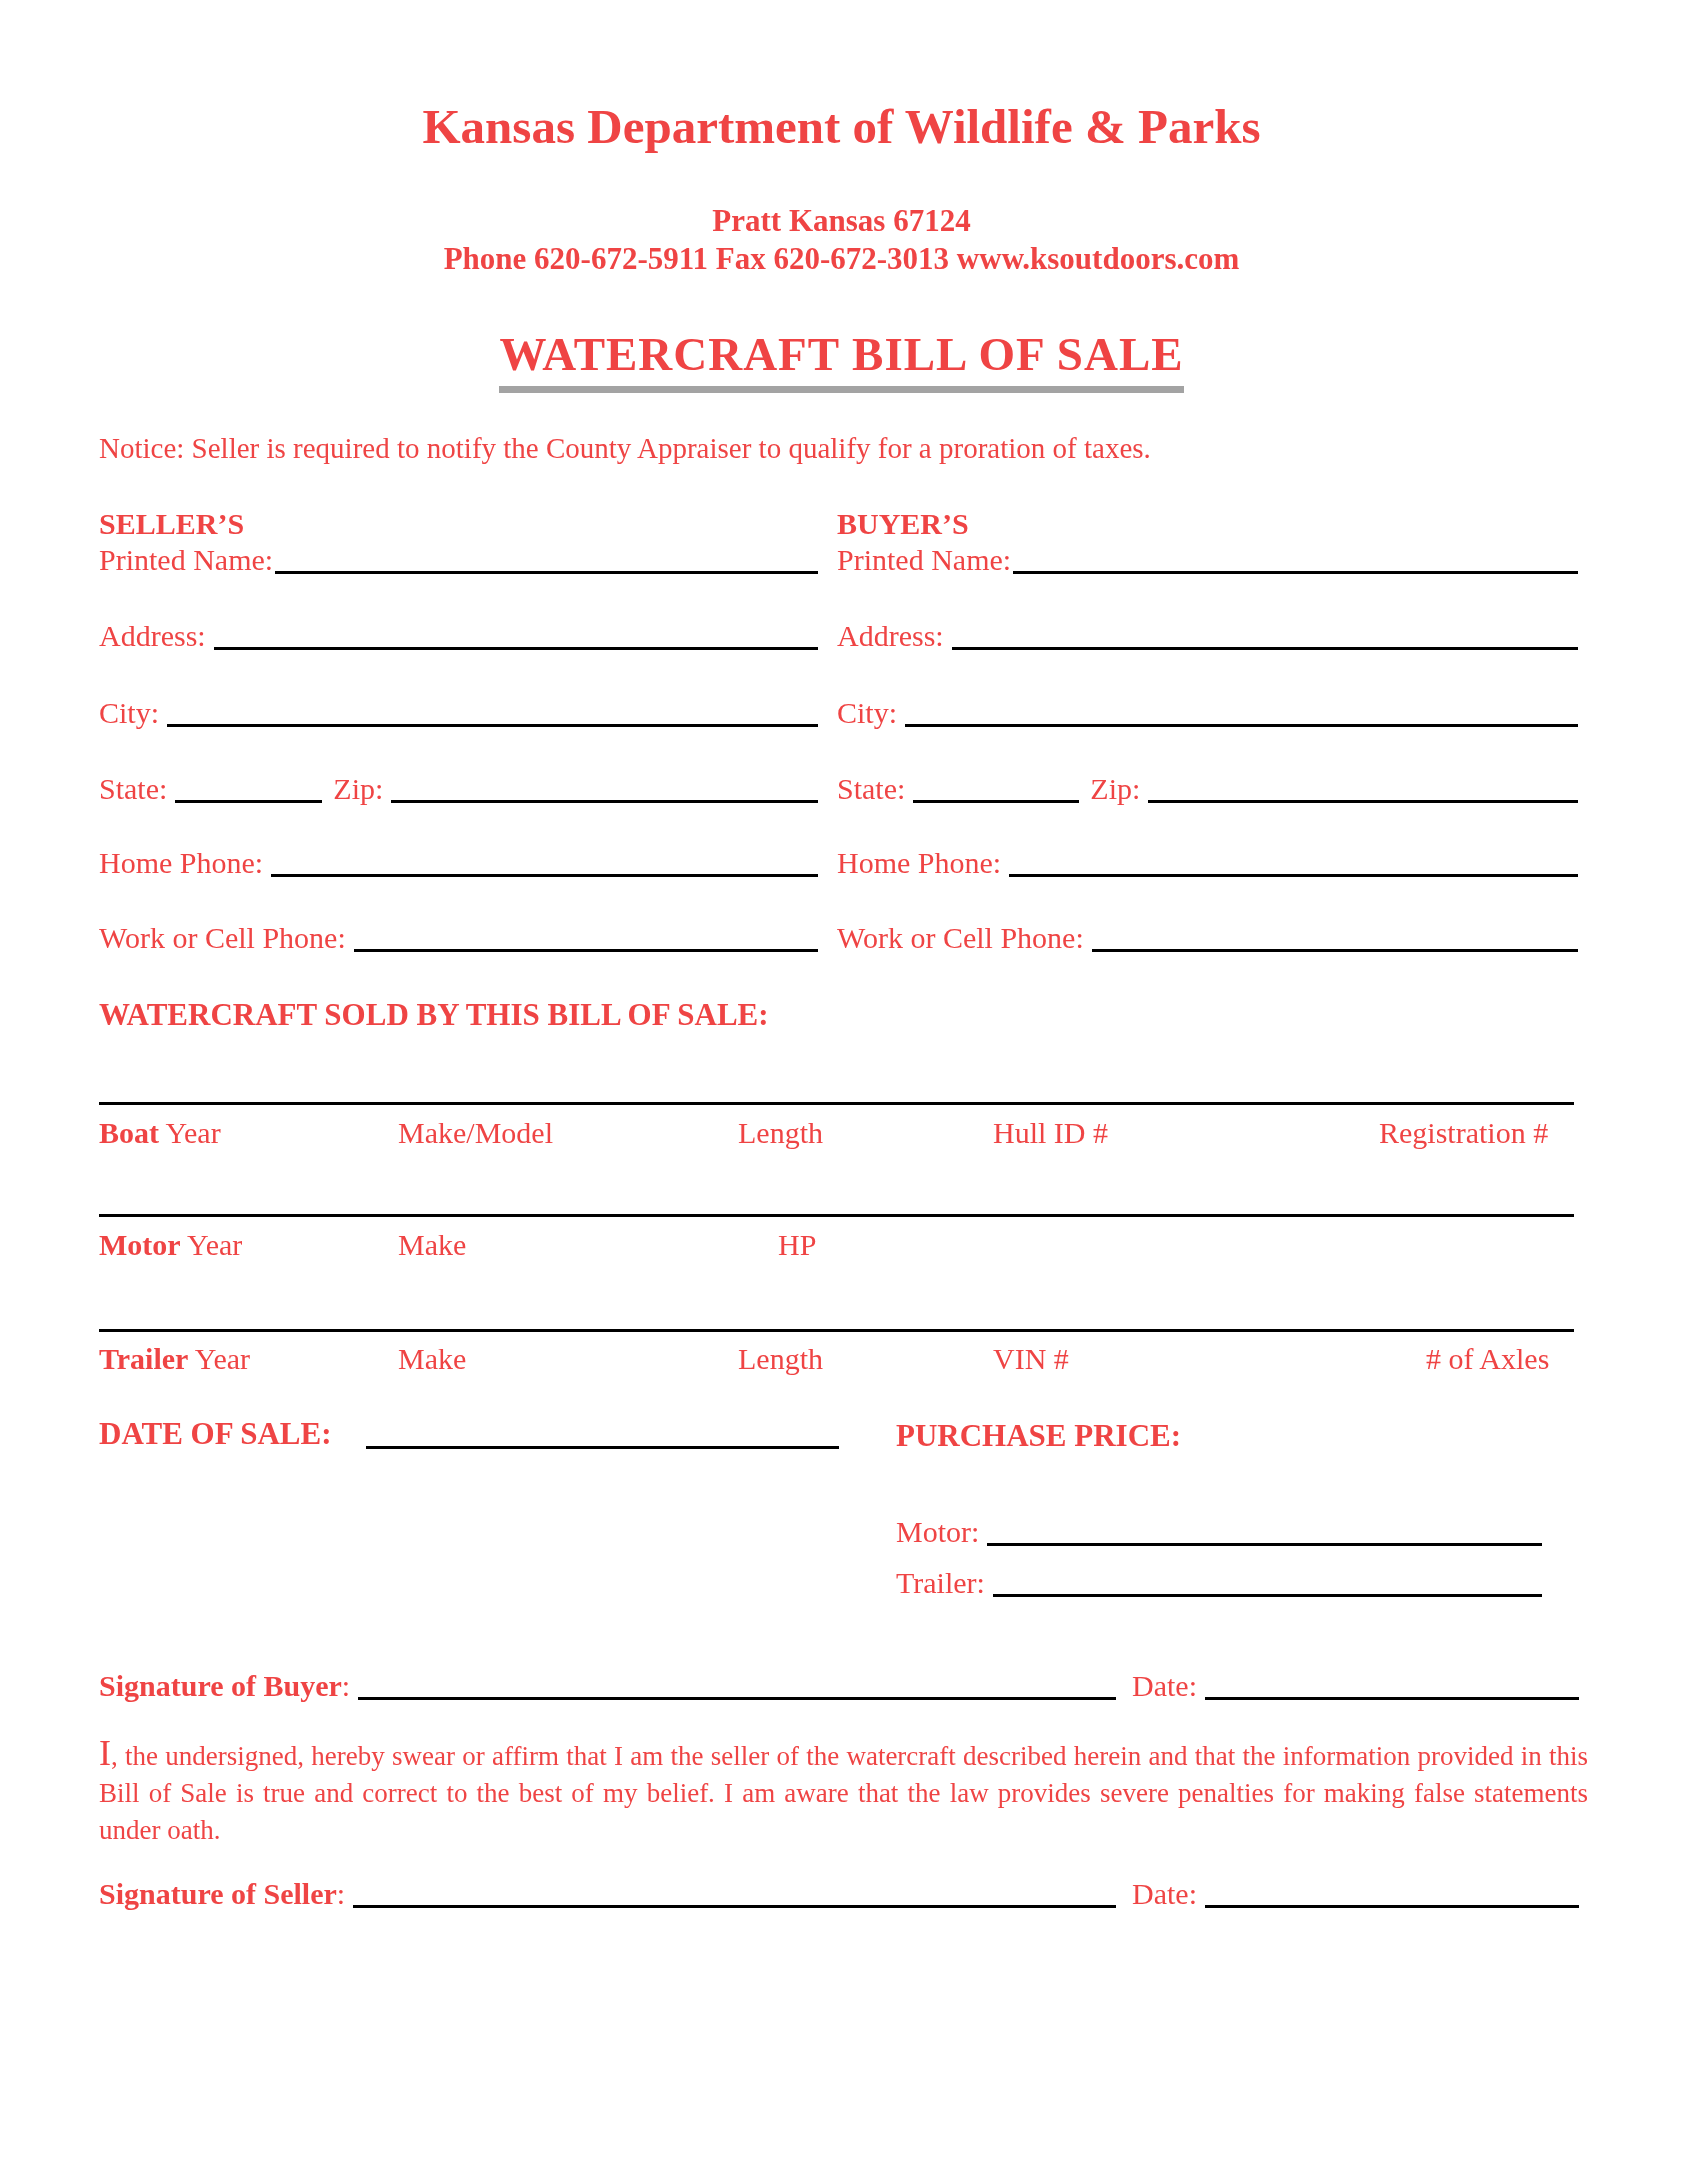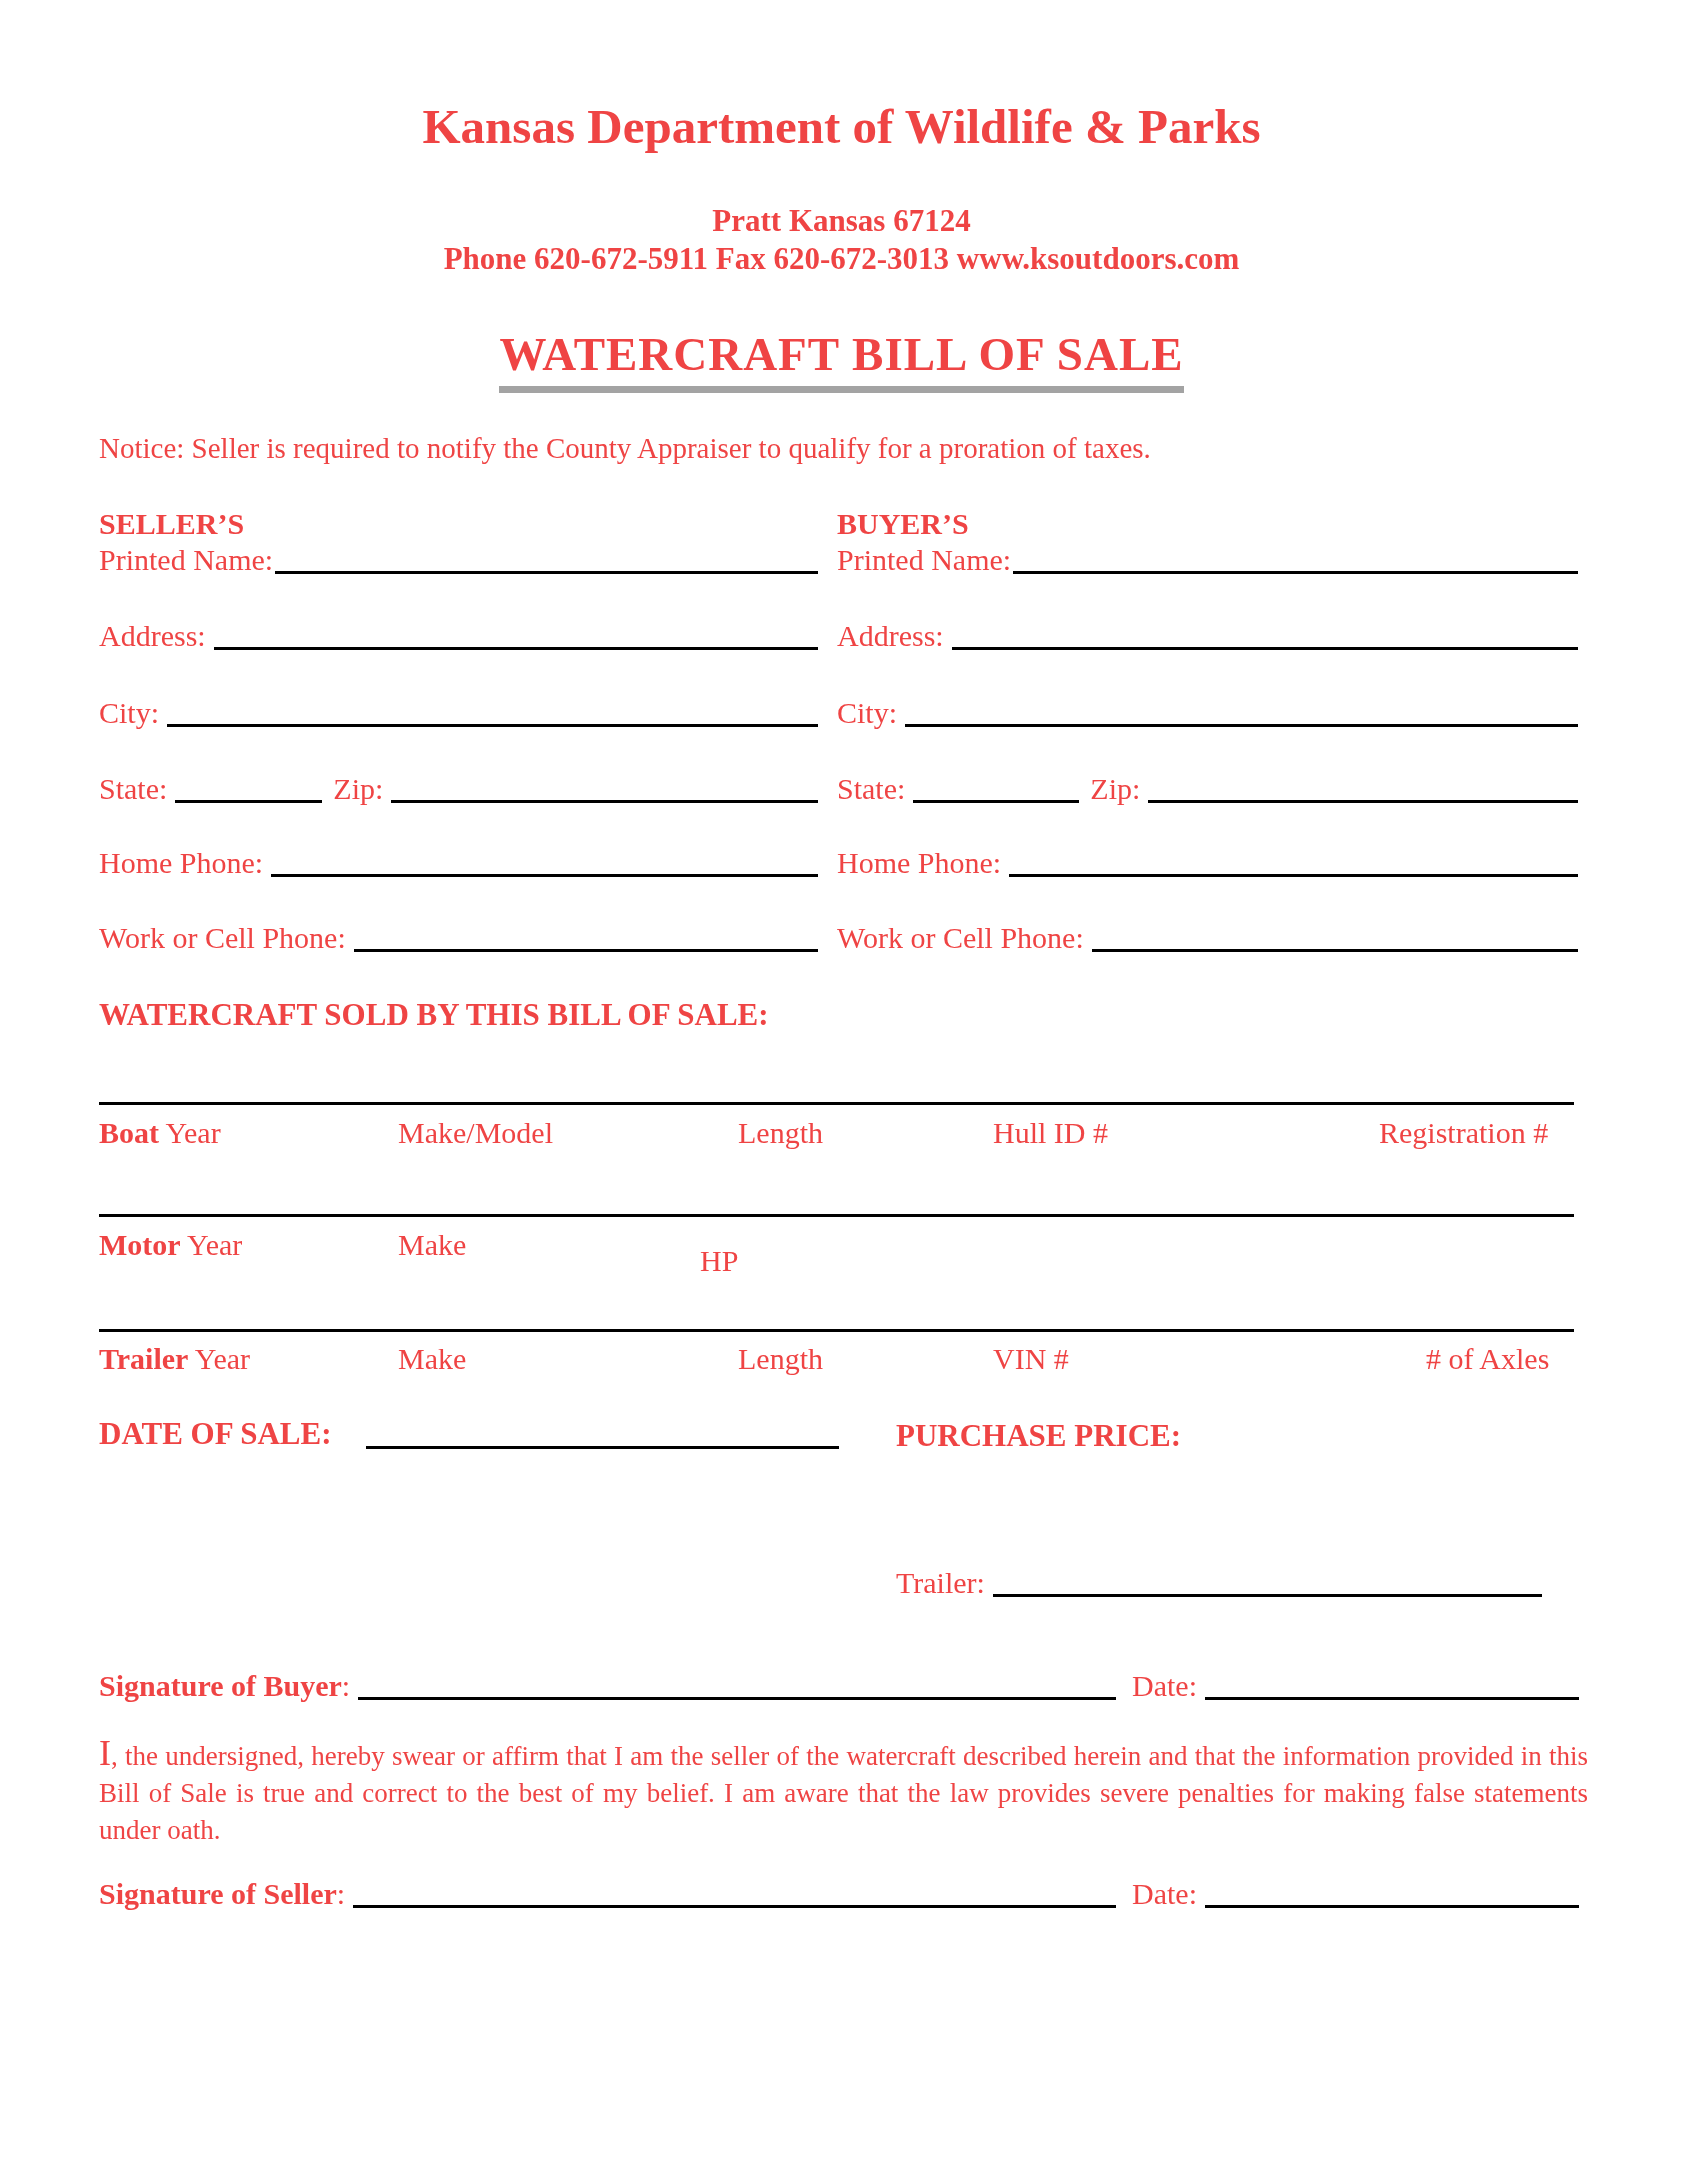--- a/index.html
+++ b/index.html
@@ -127,33 +127,37 @@
   <div class="rule" style="top:1102px;"></div>
   <span class="wlabel" style="top:1116px; left:99px;"><span class="b">Boat</span> <span>Year</span></span>
   <span class="wlabel" style="top:1116px; left:398px;">Make/Model</span>
   <span class="wlabel" style="top:1116px; left:738px;">Length</span>
   <span class="wlabel" style="top:1116px; left:993px;">Hull ID #</span>
   <span class="wlabel" style="top:1116px; left:1379px;">Registration #</span>
 
   <div class="rule" style="top:1214px;"></div>
   <span class="wlabel" style="top:1228px; left:99px;"><span class="b">Motor</span> <span>Year</span></span>
   <span class="wlabel" style="top:1228px; left:398px;">Make</span>
-  <span class="wlabel" style="top:1228px; left:700px;margin-top:16px;">HP</span>
+  <span class="wlabel" style="top:1228px; left:778px;">HP</span>
 
   <div class="rule" style="top:1329px;"></div>
   <span class="wlabel" style="top:1342px; left:99px;"><span class="b">Trailer</span> <span>Year</span></span>
   <span class="wlabel" style="top:1342px; left:398px;">Make</span>
   <span class="wlabel" style="top:1342px; left:738px;">Length</span>
   <span class="wlabel" style="top:1342px; left:993px;">VIN #</span>
   <span class="wlabel" style="top:1342px; left:1426px;"># of Axles</span>
 
   <span class="abs b sale-lbl" style="top:1416px; left:99px;">DATE OF SALE:</span>
   <div class="abs" style="top:1446px; left:366px; width:473px; height:3px; background:#000;"></div>
   <span class="abs b sale-lbl" style="top:1418px; left:896px;">PURCHASE PRICE:</span>
 
+  <div class="frow abs lbl" style="top:1513px; left:896px; width:646px;">
+    <span>Motor:</span>
+    <span class="ul"></span>
+  </div>
   <div class="frow abs lbl" style="top:1564px; left:896px; width:646px;">
     <span>Trailer:</span>
     <span class="ul"></span>
   </div>
 
   <div class="frow abs lbl" style="top:1667px; left:99px; width:1480px;">
     <span class="b">Signature of Buyer</span>
       <span>:</span>
     <span class="ul"></span>
     <span style="margin-left:16px;">Date:</span>

